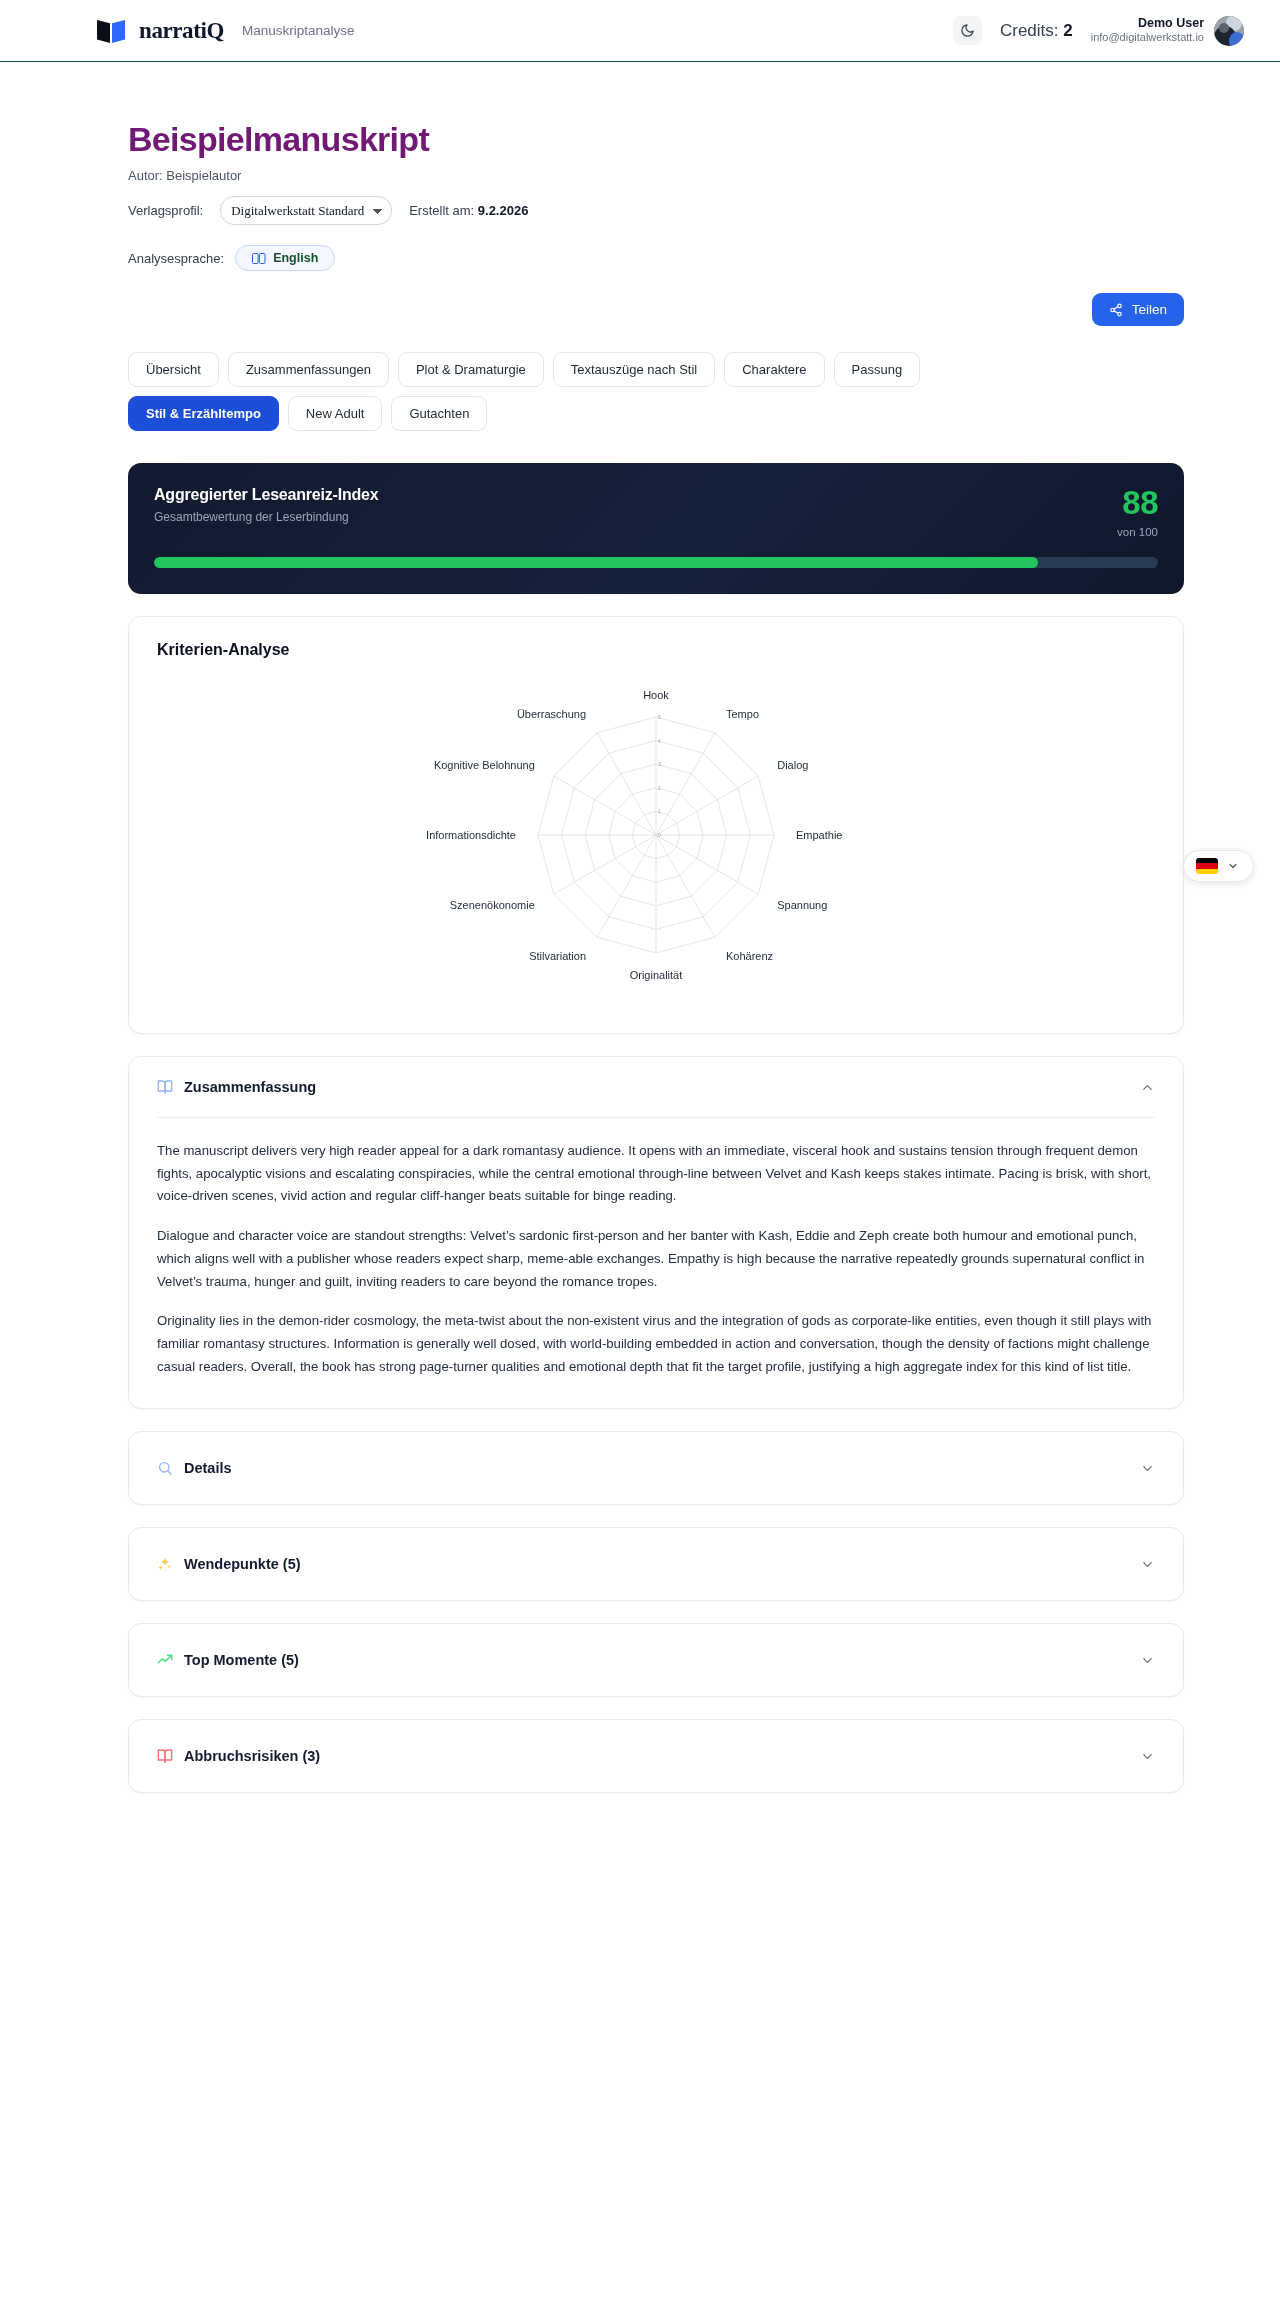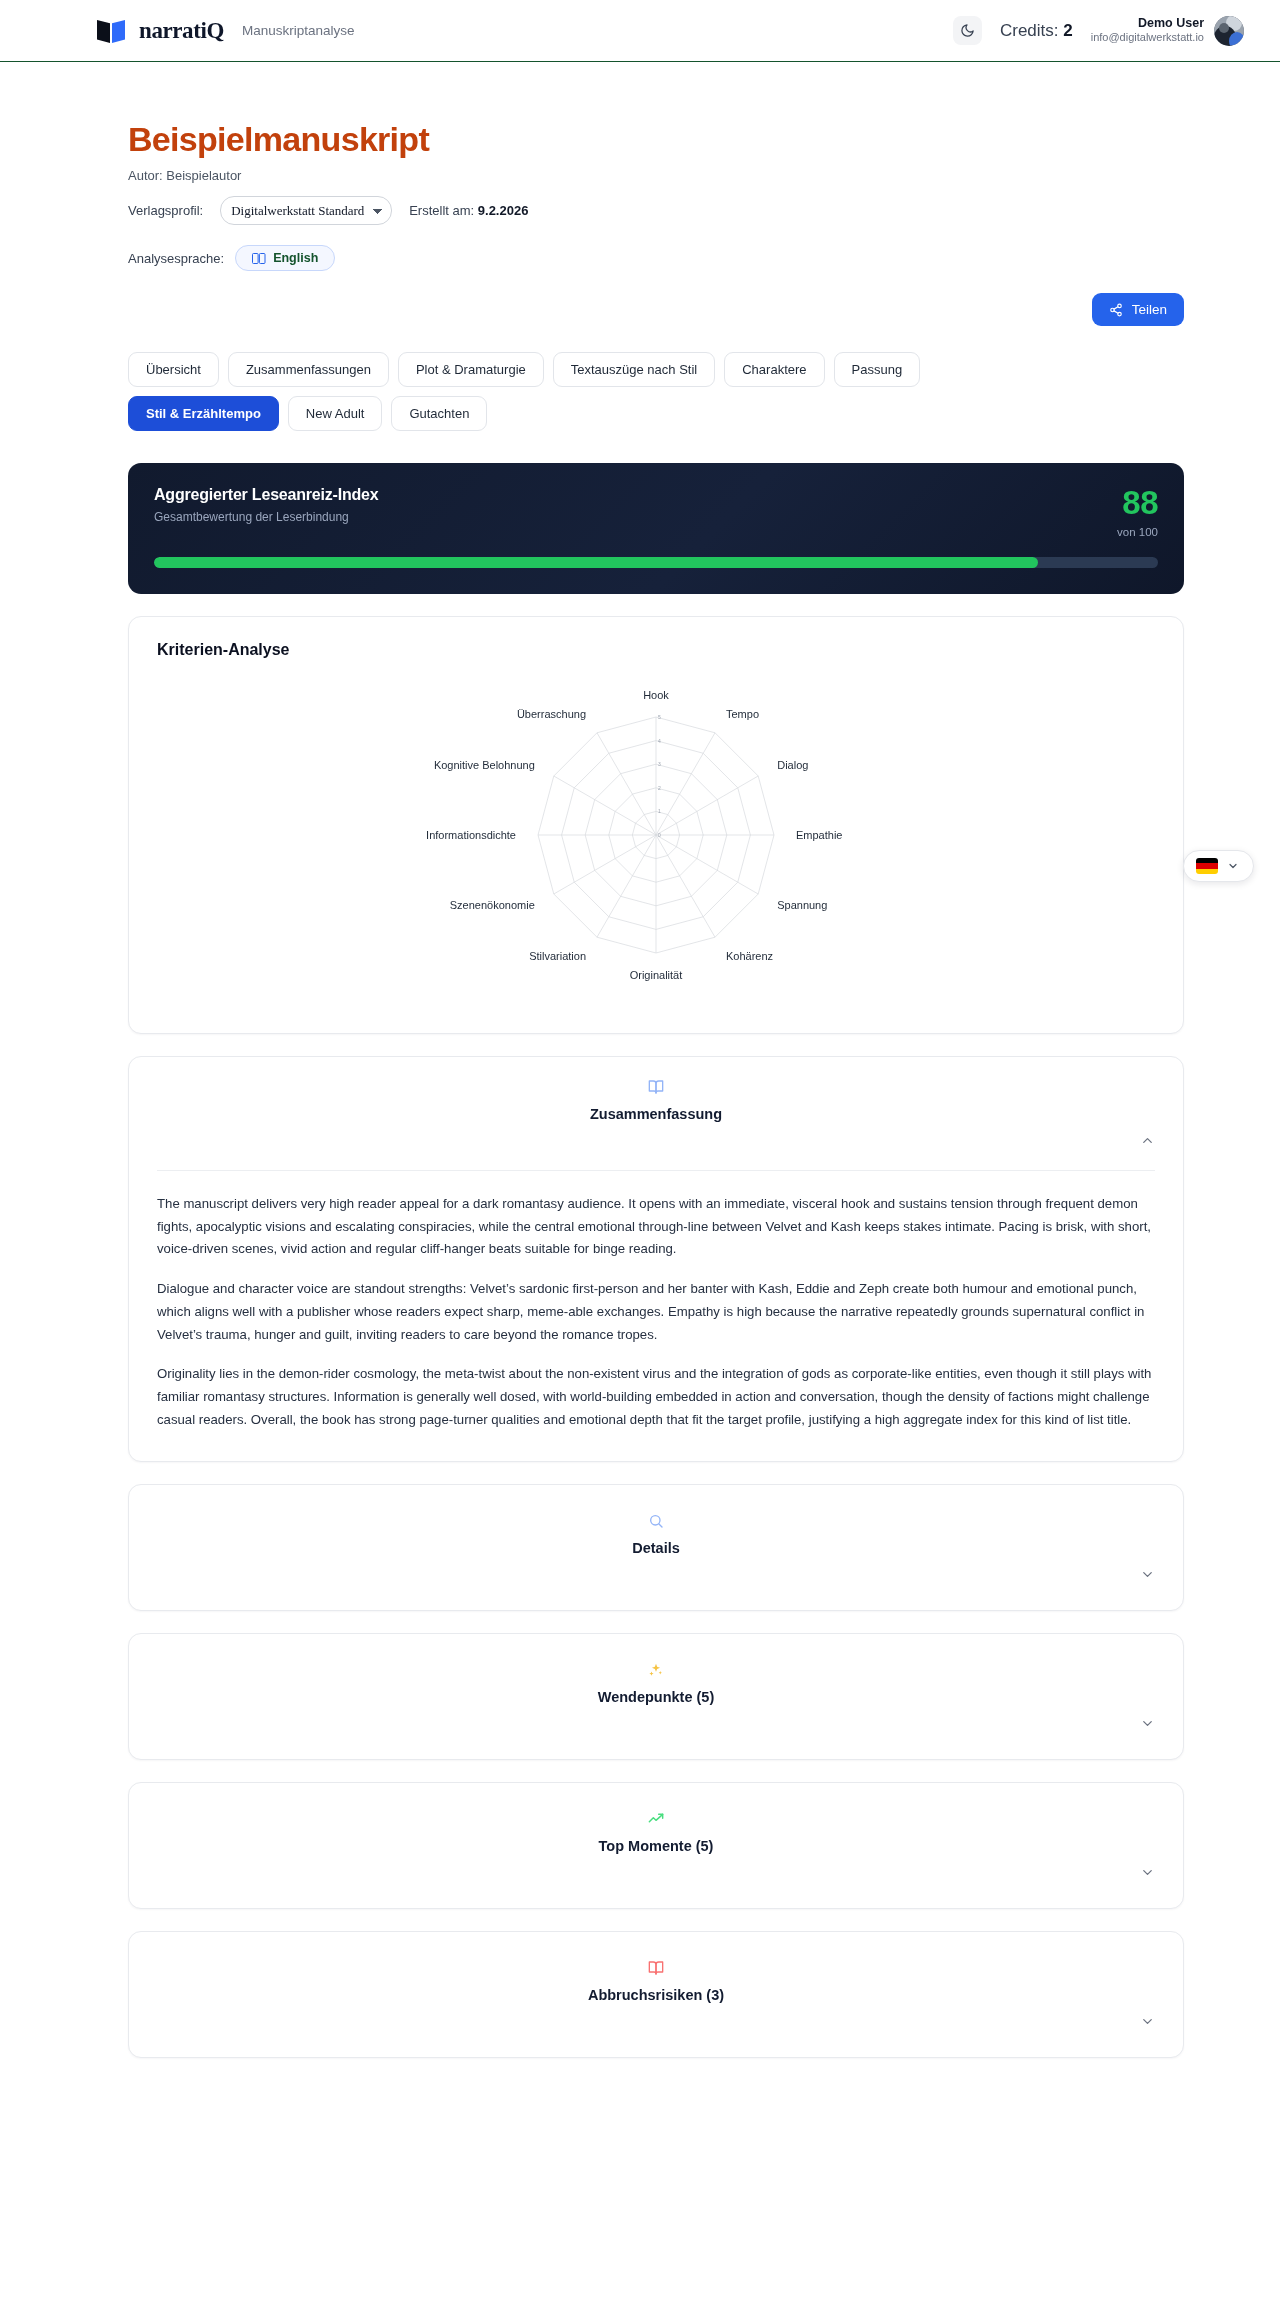--- a/index.html
+++ b/index.html
@@ -41,21 +41,21 @@
   .user-text { text-align: right; line-height: 1.25; }
   .user-name { font-size: 12.5px; font-weight: 700; color: #111827; }
   .user-mail { font-size: 11px; color: #6b7280; }
   .avatar {
     width: 30px; height: 30px; border-radius: 50%; overflow: hidden;
     background: #6b7280; flex: none; display:block;
   }
 
   
   .page { width: 1280px; padding: 58px 96px 60px 128px; }
-  .title { font-size: 34px; font-weight: 700; letter-spacing: -0.7px; color: #c2410c; }
+  .title { font-size: 34px; font-weight: 700; letter-spacing: -0.7px; color: #701a75; }
   .author { font-size: 13px; color: #4b5563; margin-top: 9px; }
   .meta-row { display: flex; align-items: center; gap: 17px; margin-top: 13px; }
   .meta-label { font-size: 13px; color: #374151; }
   .profile-select {
     font-family: Liberation Serif, serif; font-size: 13px; color: #111827;
     padding: 6px 26px 6px 10px;
     border: 1px solid #d1d5db; border-radius: 14px; background: #fff;
     appearance: none;
     background-image:
       linear-gradient(45deg, transparent 50%, #4b5563 50%),
@@ -122,21 +122,21 @@
 
   
   .radar-wrap { display: flex; justify-content: center; margin-top: 4px; }
   .radar { display: block; }
   .radar-label { font-size: 11px; fill: #1f2937; font-family: "Liberation Sans", sans-serif; }
   .radar-tick { font-size: 5px; fill: #9ca3af; }
 
   
   .acc-head {
     display: flex; align-items: center; gap: 11px;
-    padding: 22px 28px; cursor: pointer; flex-direction: column;
+    padding: 22px 28px; cursor: pointer;
   }
   .acc-title { font-size: 14.5px; font-weight: 700; color: #131c31; }
   .acc-chevron { margin-left: auto; color: #6b7280; display: flex; }
   .acc-divider { height: 1px; background: #eceef1; margin: 0 28px; }
   .acc-body { padding: 22px 28px 30px 28px; }
   .acc-body p {
     font-size: 13.2px; line-height: 1.72; color: #263041; margin-bottom: 17px;
   }
   .acc-body p:last-child { margin-bottom: 0; }
   .acc-collapsed { padding: 28px; }

